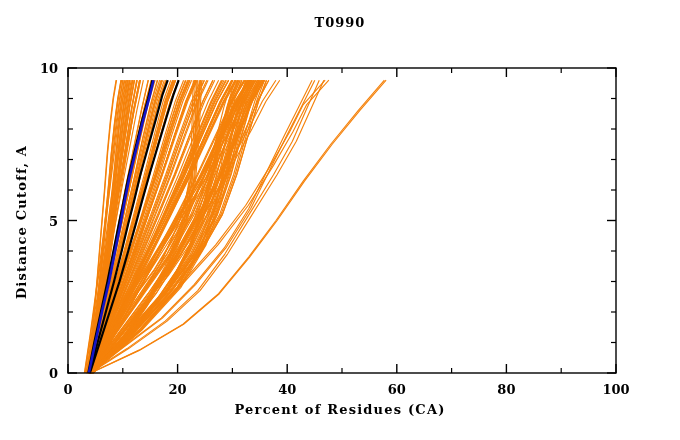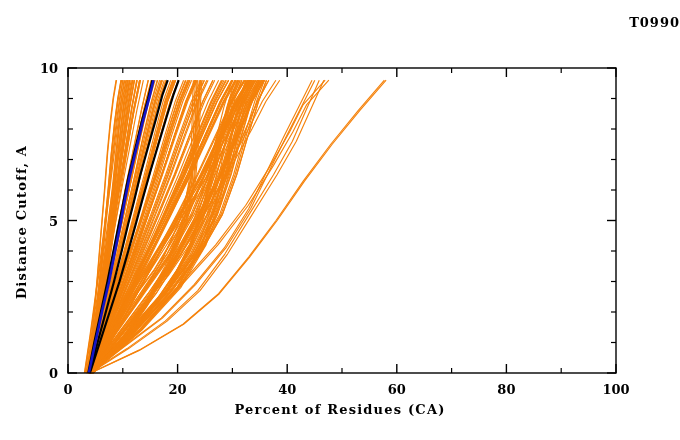--- a/index.html
+++ b/index.html
@@ -13,21 +13,21 @@
     height: 440px;
     background: #ffffff;
     overflow: hidden;
     font-family: "DejaVu Serif", "Liberation Serif", serif;
   }
   #chart-title {
     position: absolute;
     left: 0;
     top: 15px;
     width: 680px;
-    text-align: right;
+    text-align: center;
     font-family: "DejaVu Serif", "Liberation Serif", serif;
     font-weight: bold;
     font-size: 13px;
     letter-spacing: 1px;
     color: #000000;
   }
   #plot-svg {
     position: absolute;
     left: 0;
     top: 0;

